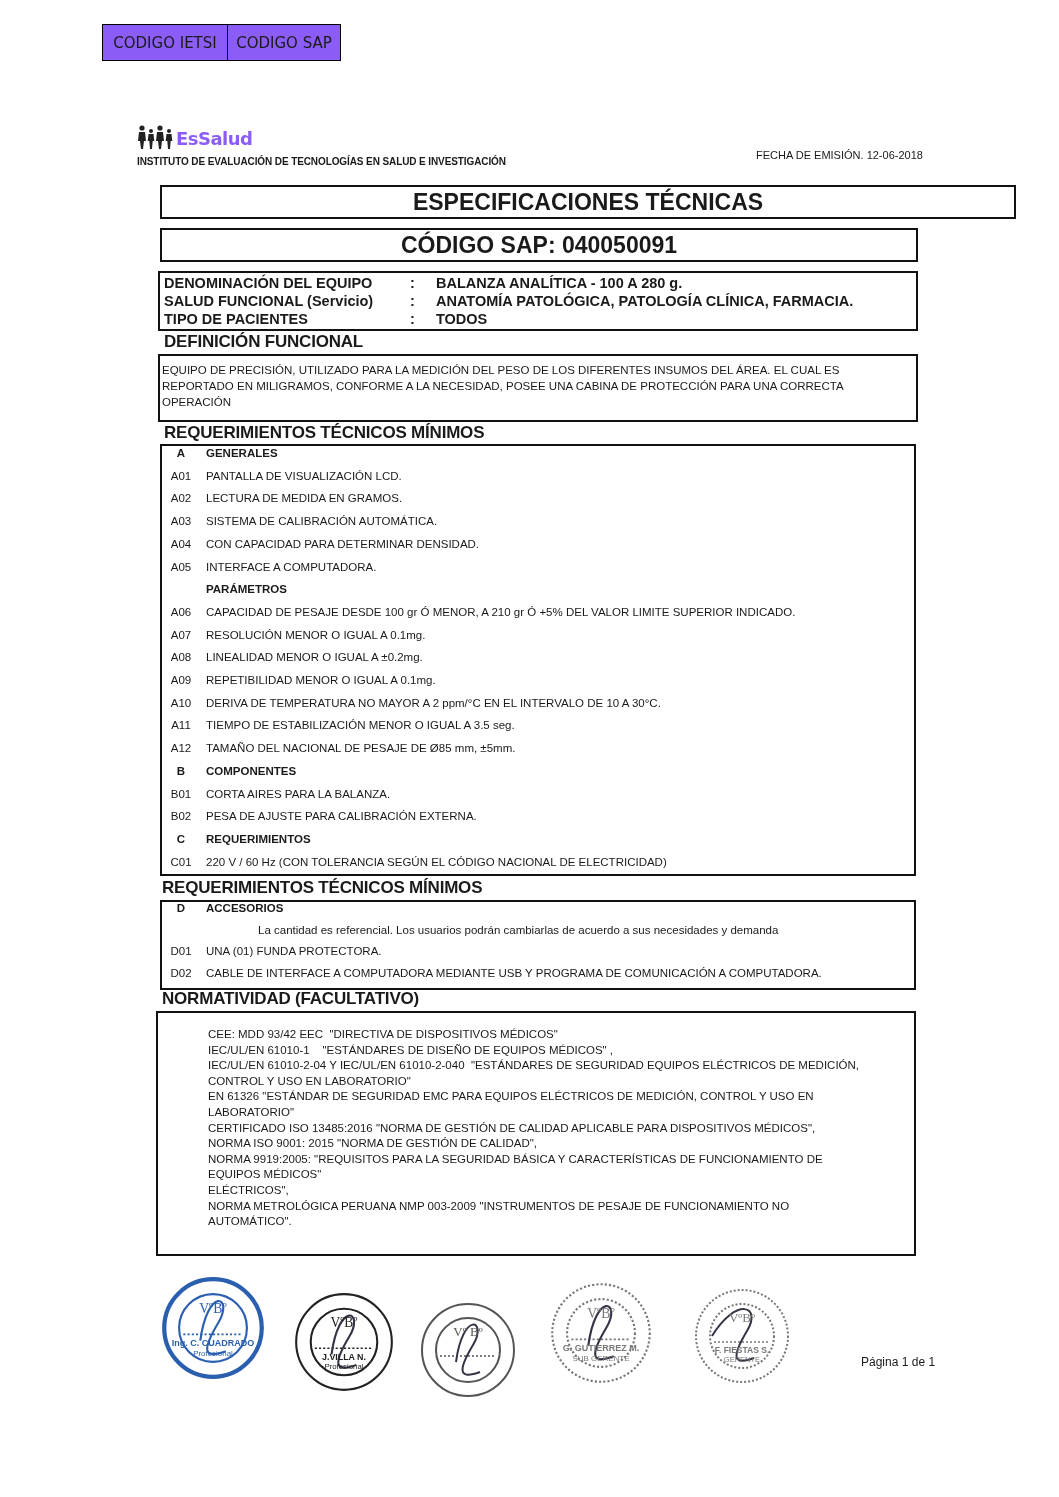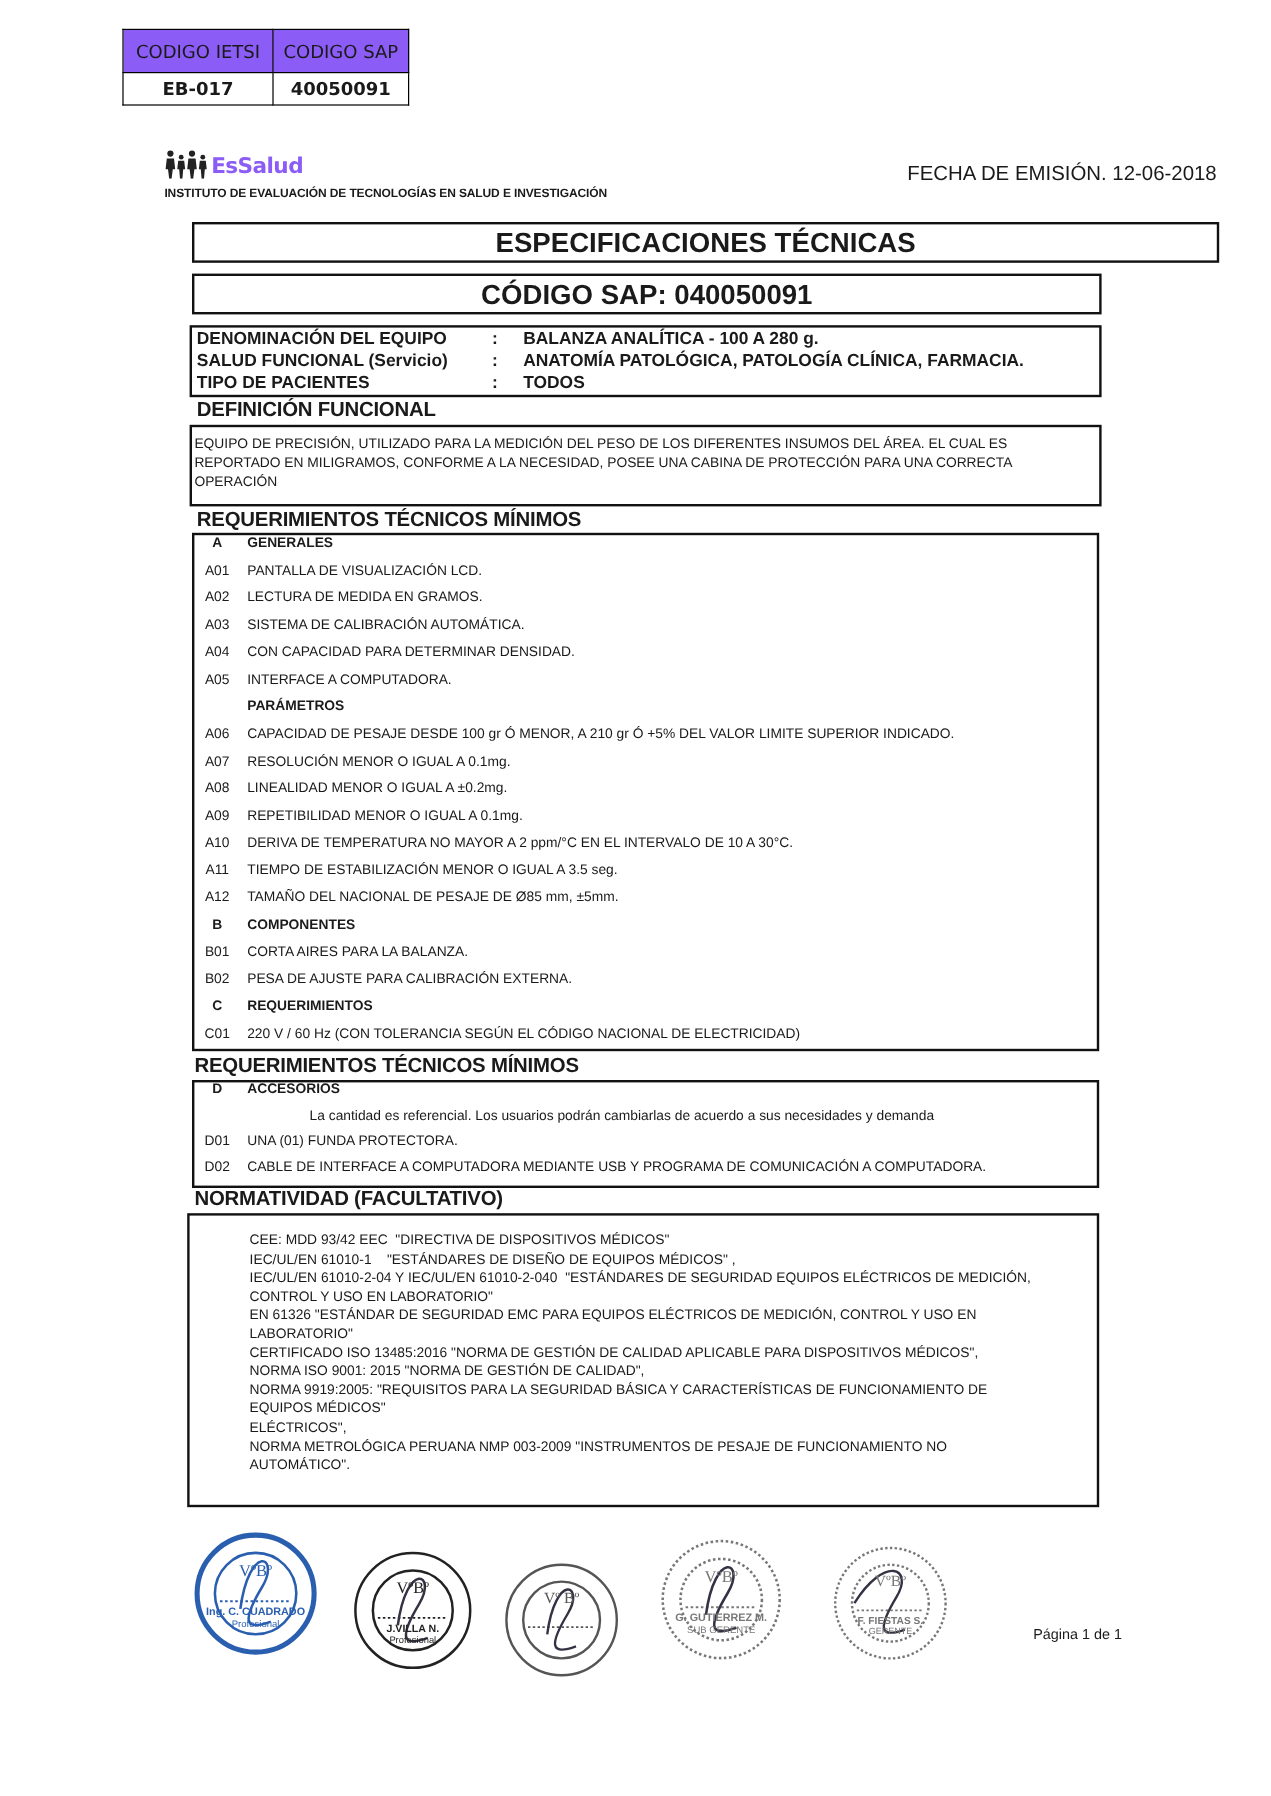--- a/index.html
+++ b/index.html
@@ -9,21 +9,21 @@
   .codetable{left:102px;top:24px;border-collapse:collapse;font-family:"DejaVu Sans",sans-serif;}
   .codetable td{border:1.5px solid #000;text-align:center;font-size:15px;padding:0;}
   .codetable .hd{background:#8b5cf6;height:35px;}
   .codetable .vl{background:#fff;height:26px;font-weight:bold;}
   .codetable .c1{width:124px;} .codetable .c2{width:112px;}
   
   .logo{left:137px;top:125px;display:flex;align-items:flex-end;}
   .logo-people{width:38px;height:24px;}
   .logo-text{font-family:"DejaVu Sans",sans-serif;font-weight:bold;font-size:18px;color:#8b5cf6;letter-spacing:-0.5px;margin-left:1px;line-height:20px;}
   .institute{left:137px;top:156px;font-size:10px;font-weight:bold;letter-spacing:-0.1px;}
-  .fecha{left:756px;top:135px;font-size:17px;}
+  .fecha{left:756px;top:149px;font-size:11px;}
   .titlebox{border:2.5px solid #111;box-sizing:border-box;text-align:center;font-weight:bold;}
   .t1{left:160px;top:185px;width:856px;height:34px;font-size:23px;line-height:30px;}
   .t2{left:160px;top:228px;width:758px;height:34px;font-size:23px;line-height:31px;}
   
   .infobox{left:158px;top:271px;width:760px;height:60px;border:2.5px solid #111;box-sizing:border-box;}
   .inforow{position:absolute;left:4px;font-size:14.5px;font-weight:bold;line-height:17px;}
   .inforow .lbl{position:absolute;left:0;white-space:nowrap;}
   .inforow .col{position:absolute;left:246px;}
   .inforow .val{position:absolute;left:272px;white-space:nowrap;}
   .section-h{font-weight:bold;font-size:17px;white-space:nowrap;letter-spacing:-0.2px;}
@@ -40,24 +40,20 @@
   .stamp{position:absolute;}
 </style>
 </head>
 <body>
 
 <table class="abs codetable">
   <tbody>
       <tr>
     <td class="hd c1">CODIGO IETSI</td>
     <td class="hd c2">CODIGO SAP</td>
-  </tr>
-  <tr>
-    <td class="vl c1">EB-017</td>
-    <td class="vl c2">40050091</td>
   </tr>
 </tbody>
   </table>
 
 <div class="abs logo">
   <svg class="logo-people" viewBox="0 0 38 24">
     <g fill="#222">
       <circle cx="5" cy="3" r="2.6"></circle>
         <path d="M2 7h6l1 9H7l-1 8H4l-1-8H1z"></path>
       <circle cx="14" cy="6" r="2"></circle>

